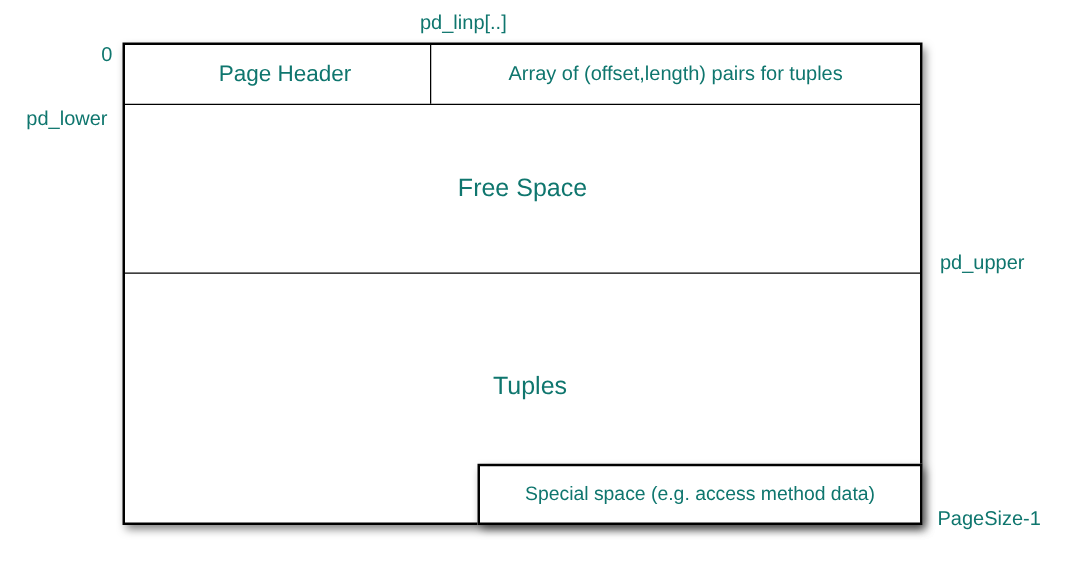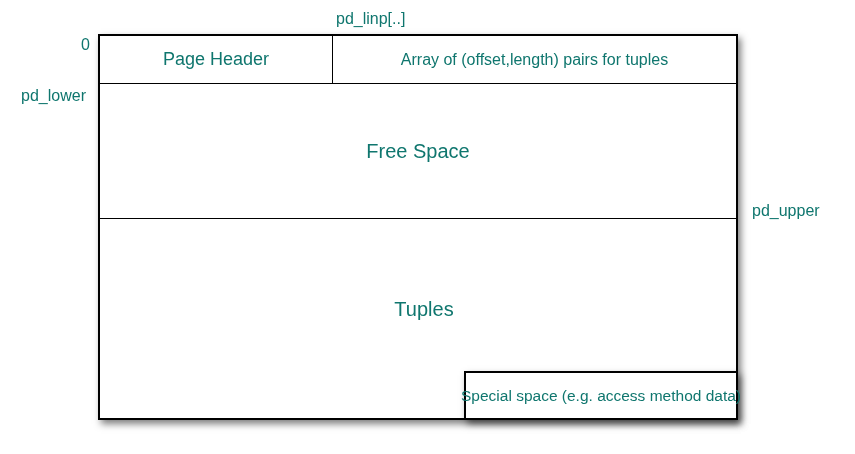--- a/index.html
+++ b/index.html
@@ -39,20 +39,21 @@
     background: #ffffff;
     box-shadow: 3px 4px 7px rgba(0,0,0,0.5);
     display: flex;
     flex-direction: column;
   }
   .header-row {
     display: flex;
     height: 47px;
     border-bottom: 1.5px solid #000000;
     flex: none;
+    padding-left: 12px;
   }
   .header-cell {
     display: flex;
     align-items: center;
     justify-content: center;
     white-space: nowrap;
   }
   .cell-page-header {
     width: 232px;
     flex: none;
@@ -102,21 +103,21 @@
     text-align: right;
     font-size: 16.5px;
     white-space: nowrap;
   }
   .tuples-bottom-row span { margin-left: 13px; }
   .dots { font-weight: bold; letter-spacing: 1px; }
   .special-box {
     position: absolute;
     right: -2px;
     bottom: -2px;
-    width: 274px;
+    width: 356px;
     height: 49px;
     box-sizing: border-box;
     border: 2px solid #000000;
     background: #ffffff;
     box-shadow: 3px 4px 7px rgba(0,0,0,0.5);
     display: flex;
     align-items: center;
     justify-content: center;
     font-size: 15.5px;
     white-space: nowrap;
@@ -128,20 +129,21 @@
 <div class="canvas">
 
   <div id="pd-linp" class="annotation">pd_linp[..]</div>
 
   <div id="zero" class="annotation">0</div>
 
   <div id="pd-lower" class="annotation">pd_lower</div>
 
   <div id="pd-upper" class="annotation">pd_upper</div>
 
+  <div id="pagesize" class="annotation">PageSize-1</div>
 
   <div class="page-box">
 
     <div class="header-row">
       <div class="header-cell cell-page-header">Page Header</div>
       <div class="header-cell cell-linp-array">Array of (offset,length) pairs for tuples</div>
     </div>
 
     <div class="free-space-section">Free Space</div>
 

